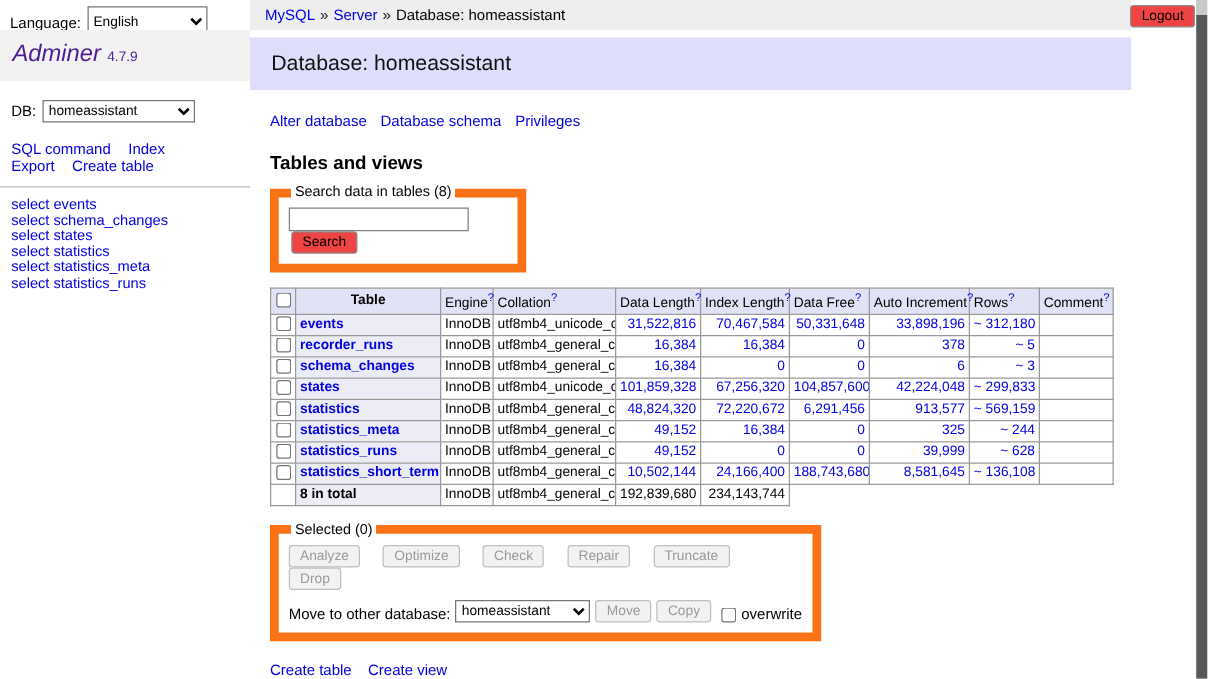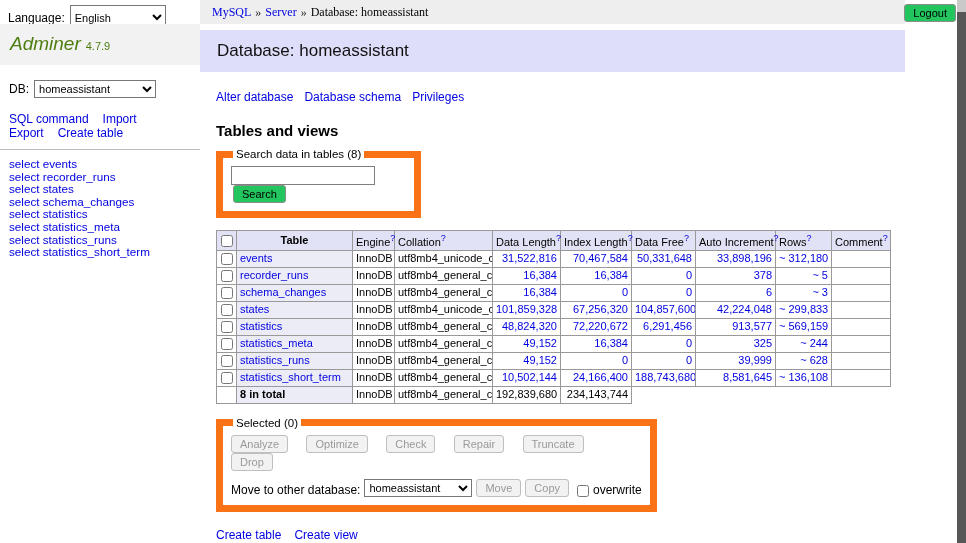--- a/index.html
+++ b/index.html
@@ -9,36 +9,36 @@
     font-family:"Liberation Sans","DejaVu Sans",sans-serif;
     font-size:12px; color:#000; background:#fff;
   }
   a { color:#0000e0; text-decoration:none; cursor:pointer; }
 
   
   .lang { position:absolute; left:8px; top:5px; display:flex; align-items:center; gap:5px; }
   .lang select { width:96px; height:25px; font-size:11px; border:1px solid #777; background:#fff; }
   .breadcrumb {
     position:absolute; left:200px; top:0; width:705px; height:24px;
-    background:#eee; line-height:24px; padding-left:12px; white-space:nowrap;font-family:Liberation Serif, serif;
+    background:#eee; line-height:24px; padding-left:12px; white-space:nowrap;
   }
   .breadcrumb .sep { color:#222; margin:0 4px; }
   .breadcrumb .current { color:#000; }
   .logout-btn { position:absolute; right:10px; top:4px; }
 
   .btn {
     font-family:inherit; font-size:11px; color:#000;
-    background:#22c55e; border:1px solid #8c8c8c; border-radius:3px;
+    background:#ef4444; border:1px solid #8c8c8c; border-radius:3px;
     padding:2px 8px; height:18px; line-height:12px; cursor:pointer;
   }
   .btn:disabled { color:#9a9a9a; border-color:#bfbfbf; background:#f2f2f2; }
 
   
   .sidebar { position:absolute; left:0; top:24px; width:200px; height:519px; background:#fff; }
-  .brand { background:#f2f2f2; padding:9px 10px 10px; color:#4d7c0f; }
+  .brand { background:#f2f2f2; padding:9px 10px 10px; color:#4c1d95; }
   .brand-name { font-style:italic; font-size:19px; }
   .brand-ver { font-size:11px; margin-left:5px; }
   .db-row { margin:15px 0 0 9px; display:flex; align-items:center; gap:5px; }
   .db-row select { width:122px; height:18px; font-size:11px; border:1px solid #777; background:#fff; }
   .side-links { margin:14px 0 0 9px; line-height:14px; }
   .side-links a { margin-right:14px; }
   .side-divider { border:none; border-top:1px solid #bbb; margin:9px 0 8px; }
   .table-links { margin:2px 0 0 9px; }
   .table-links a { display:block; font-size:11.7px; line-height:12.6px; }
 
@@ -61,21 +61,21 @@
 
   .data-table { border-collapse:collapse; table-layout:fixed; width:674px; margin-top:12px; font-size:11px; }
   .data-table th, .data-table td {
     border:1px solid #999; padding:1px 3px; height:17px;
     line-height:13px; white-space:nowrap; overflow:hidden;
   }
   .data-table thead th { background:#e2e2f6; font-weight:normal; text-align:left; overflow:visible; }
   .data-table thead th.col-table { font-weight:bold; text-align:center; }
   .data-table thead th sup a { font-size:9px; }
   .data-table tbody th { background:#ececf6; text-align:left; font-weight:bold; }
-  .data-table tbody th a { font-weight:normal; }
+  .data-table tbody th a { font-weight:bold; }
   .data-table td.num { text-align:right; }
   .data-table td.check, .data-table th.col-check { text-align:center; }
   .data-table input[type=checkbox] { width:12px; height:12px; vertical-align:middle; }
   .total-row th, .total-row td { background:#fff; }
   .total-row .total-label { font-weight:bold; }
   .total-row td.empty { border:none; }
 
   .fs-selected { width:402px; margin-top:13px; }
   .btn-row .btn { margin-right:15px; }
   .move-row { margin-top:8px; display:flex; align-items:flex-end; gap:4px; font-size:12px; white-space:nowrap; }
@@ -107,36 +107,34 @@
 <aside class="sidebar">
   <div class="brand">
     <span class="brand-name">Adminer</span><span class="brand-ver">4.7.9</span>
   </div>
   <div class="db-row">
     <label>DB:</label>
     <select><option>homeassistant</option></select>
   </div>
   <div class="side-links">
     <div>
-      <a href="#">SQL command</a><a href="#">Import</a>
+      <a href="#">SQL command</a><a href="#">Index</a>
     </div>
     <div>
       <a href="#">Export</a><a href="#">Create table</a>
     </div>
   </div>
   <hr class="side-divider">
   <nav class="table-links">
     <a href="#">select events</a>
-    <a href="#">select recorder_runs</a>
+    <a href="#">select schema_changes</a>
     <a href="#">select states</a>
-    <a href="#">select schema_changes</a>
     <a href="#">select statistics</a>
     <a href="#">select statistics_meta</a>
     <a href="#">select statistics_runs</a>
-    <a href="#">select statistics_short_term</a>
   </nav>
 </aside>
 
 <main class="main">
   <h1 class="db-title">Database: homeassistant</h1>
   <div class="content">
     <div class="db-links">
       <a href="#">Alter database</a><a href="#">Database schema</a><a href="#">Privileges</a>
     </div>
 

